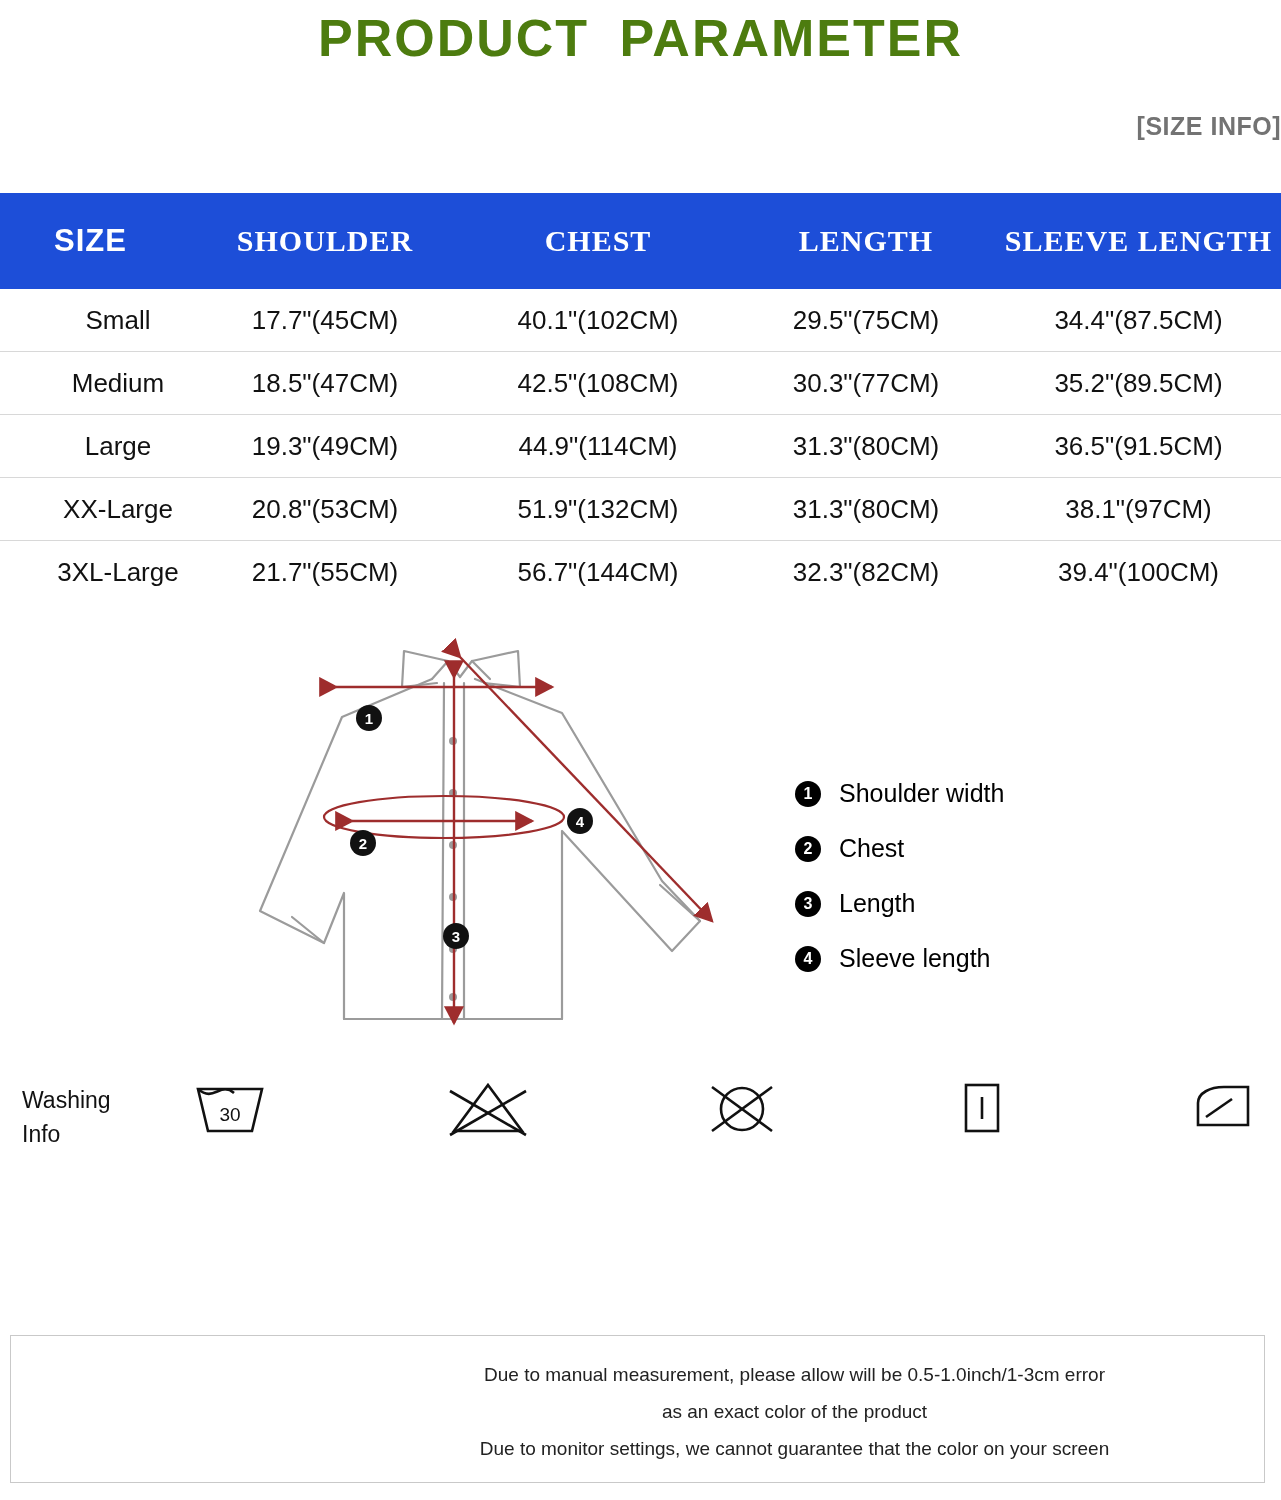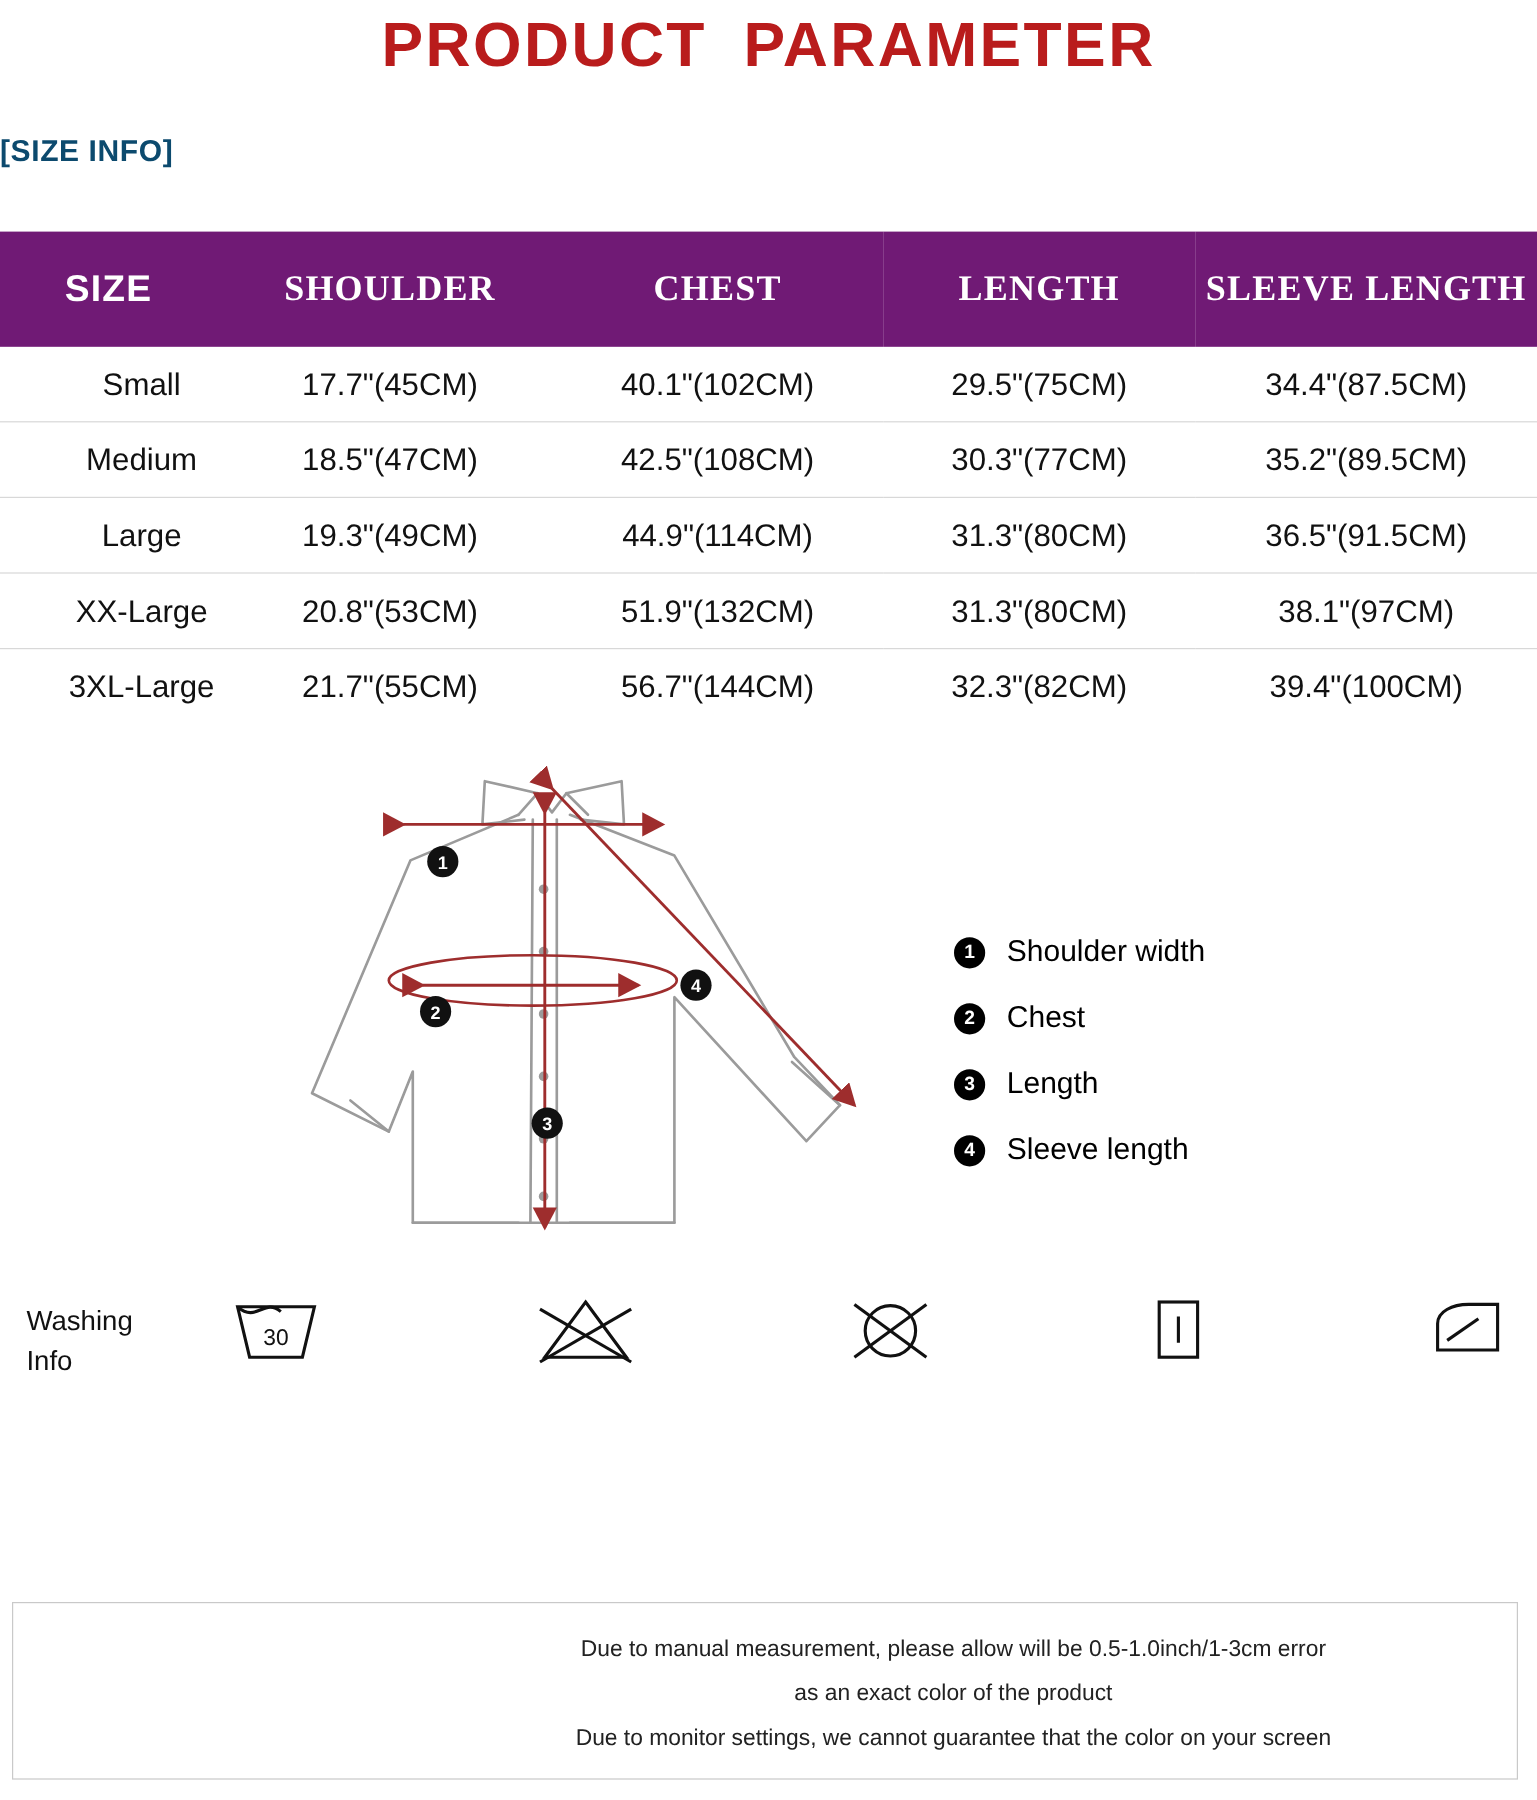--- a/index.html
+++ b/index.html
@@ -16,43 +16,43 @@
     overflow: hidden;
   }
 
   
   .page-title {
     text-align: center;
     font-family: "Liberation Sans", sans-serif;
     font-weight: bold;
     font-size: 52px;
     letter-spacing: 2px;
-    color: #b91c1c;
+    color: #4d7c0f;
     margin: 8px 0 0 0;
     padding: 0;
     word-spacing: 14px;
   }
   .sub-title {
-    text-align: left;
+    text-align: right;
     font-weight: bold;
     font-size: 25px;
-    color: #0c4a6e;
+    color: #737373;
     margin: 44px 0 0 0;
     letter-spacing: 0.5px;
   }
 
   
   .size-table {
     width: 1281px;
     border-collapse: collapse;
     margin-top: 52px;
     table-layout: fixed;
   }
   .size-table thead tr {
-    background: #701a75;
+    background: #1d4ed8;
     color: #ffffff;
   }
   .size-table thead th {
     height: 96px;
     font-family: "Liberation Serif", serif;
     font-weight: bold;
     font-size: 30px;
     letter-spacing: 1px;
     text-align: center;
     vertical-align: middle;

